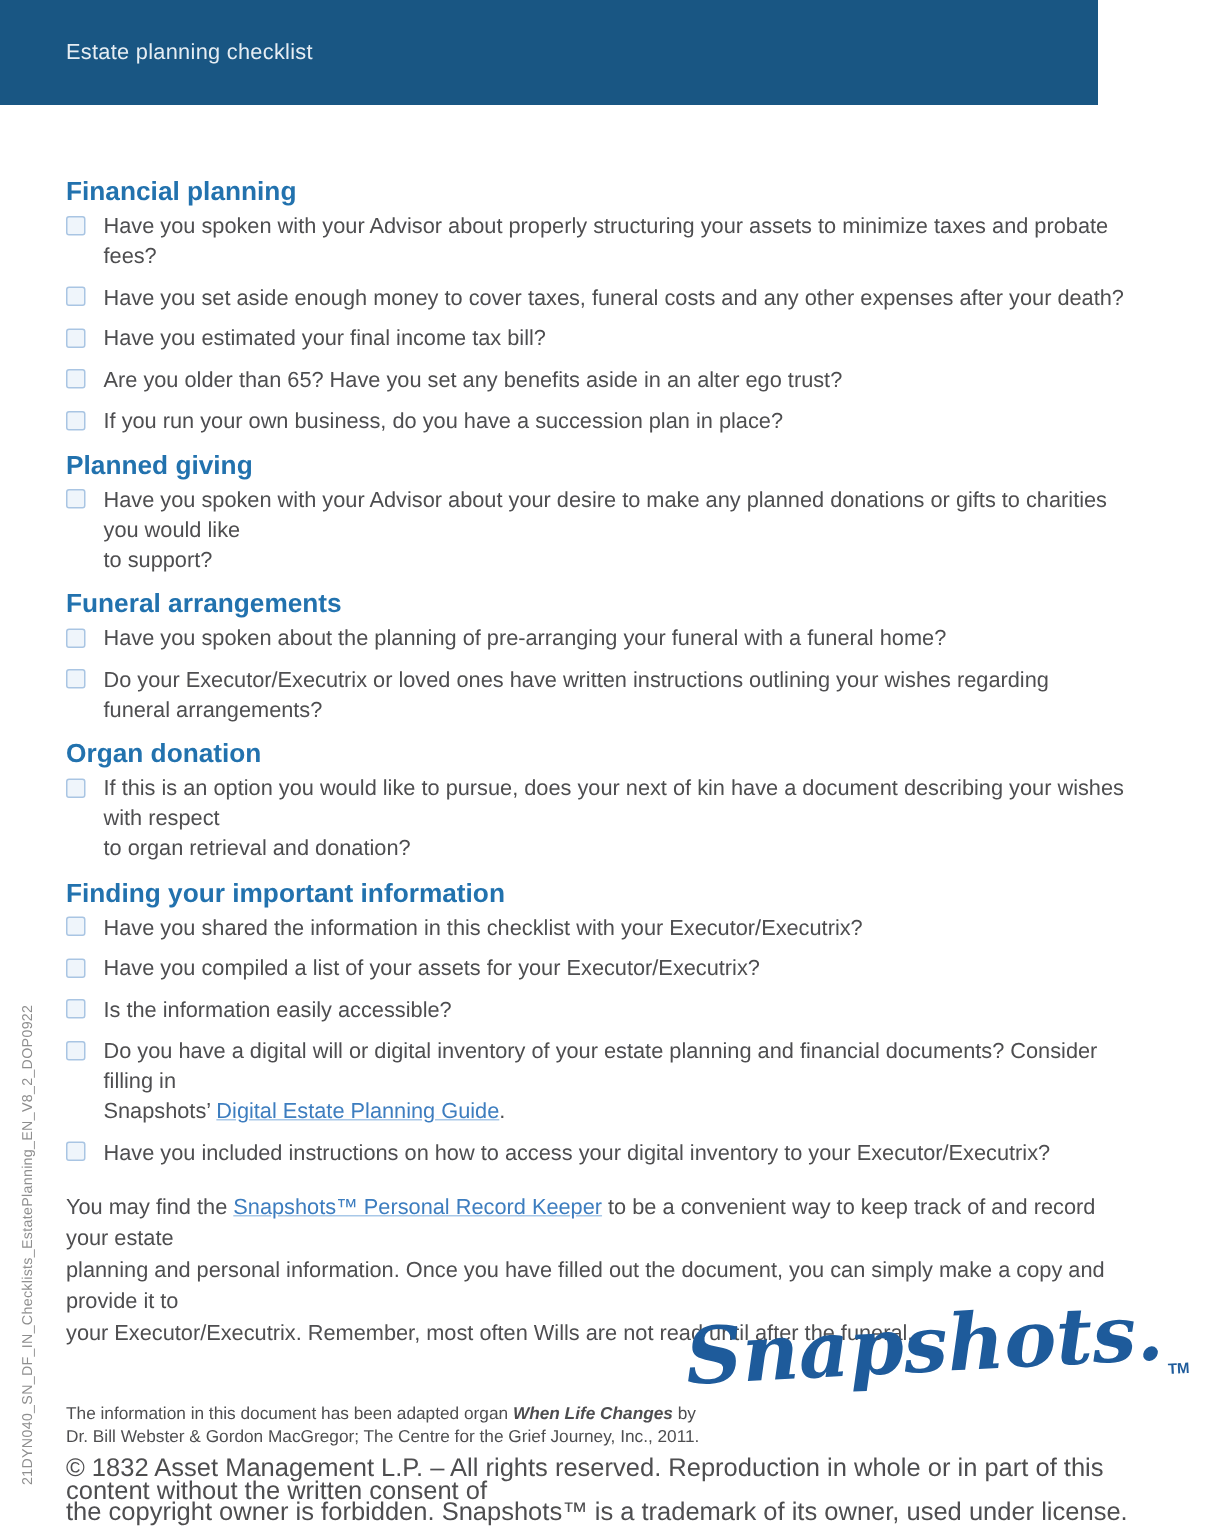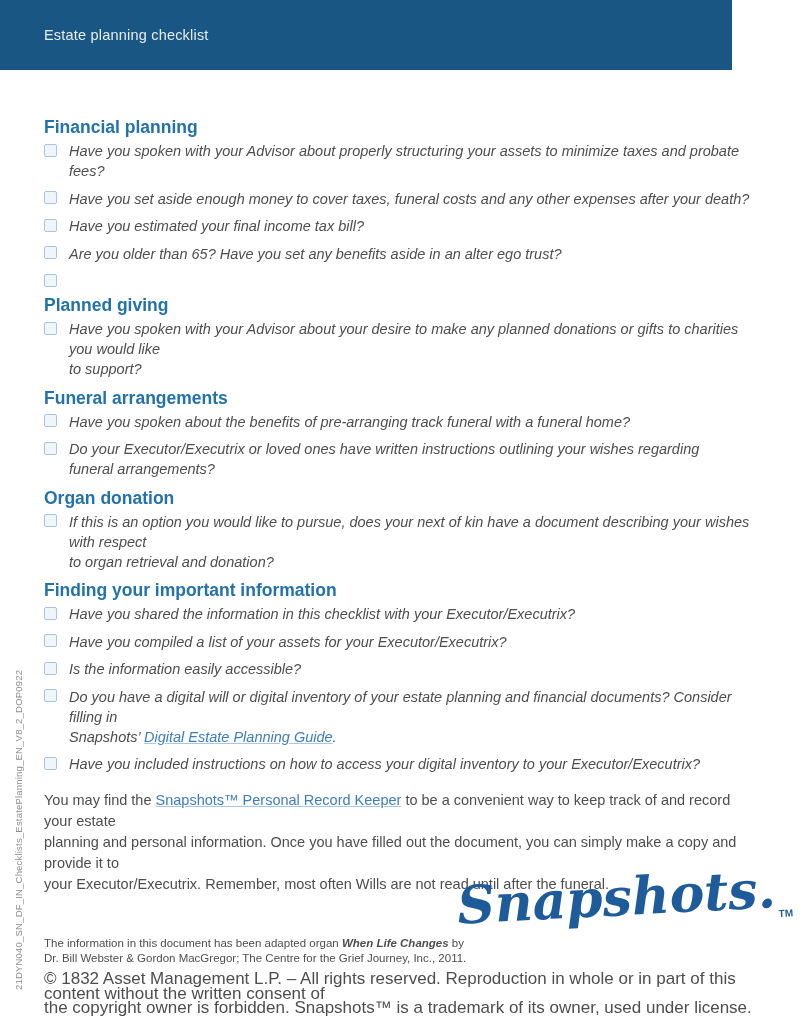--- a/index.html
+++ b/index.html
@@ -26,21 +26,21 @@
   .section{}
   .section:first-child{margin-top:0;}
   .section h2{
     margin:0 0 3px 0;font-size:17.5px;line-height:22px;font-weight:700;color:#2272ae;
   }
   .item{display:flex;margin-bottom:7.5px;}
   .cb{
     flex:0 0 auto;width:13px;height:13px;margin:2.5px 12px 0 0;
     background:#eff5fb;border:1.5px solid #a9c5e3;border-radius:2px;box-sizing:border-box;
   }
-  .item-text{font-size:14.5px;line-height:20px;color:#4e4e50;font-style:italic;}
+  .item-text{font-size:14.5px;line-height:20px;color:#4e4e50;}
   .line{display:block;}
   a.doc-link{color:#3d7dbf;text-decoration:underline;text-decoration-color:#a8c8e8;}
   .paragraph{margin:16px 0 0 0;font-size:14.5px;line-height:21px;color:#4e4e50;}
   .st-bi{font-weight:bold;font-style:italic;}
   
   .logo{
     position:absolute;top:866px;right:18px;color:#1e5b9b;
     font-family:"DejaVu Serif", serif;font-style:italic;font-weight:bold;
     font-size:52px;transform:rotate(-3deg);white-space:nowrap;
   }
@@ -92,38 +92,41 @@
             </div>
           </div>
           <div class="item">
             <span class="cb"></span>
             <div class="item-text">
               <span class="line"><span>Are you older than 65? Have you set any benefits aside in an alter ego trust?</span></span>
             </div>
           </div>
           <div class="item">
             <span class="cb"></span>
+            <div class="item-text">
+              <span class="line"><span>If you run your own business, do you have a succession plan in place?</span></span>
+            </div>
           </div>
         </section>
         <section class="section">
           <h2>Planned giving</h2>
           <div class="item">
             <span class="cb"></span>
             <div class="item-text">
               <span class="line"><span>Have you spoken with your Advisor about your desire to make any planned donations or gifts to charities you would like</span></span>
               <span class="line"><span>to support?</span></span>
             </div>
           </div>
         </section>
         <section class="section">
           <h2>Funeral arrangements</h2>
           <div class="item">
             <span class="cb"></span>
             <div class="item-text">
-              <span class="line"><span>Have you spoken about the benefits of pre-arranging track funeral with a funeral home?</span></span>
+              <span class="line"><span>Have you spoken about the planning of pre-arranging your funeral with a funeral home?</span></span>
             </div>
           </div>
           <div class="item">
             <span class="cb"></span>
             <div class="item-text">
               <span class="line"><span>Do your Executor/Executrix or loved ones have written instructions outlining your wishes regarding</span></span>
               <span class="line"><span>funeral arrangements?</span></span>
             </div>
           </div>
         </section>

